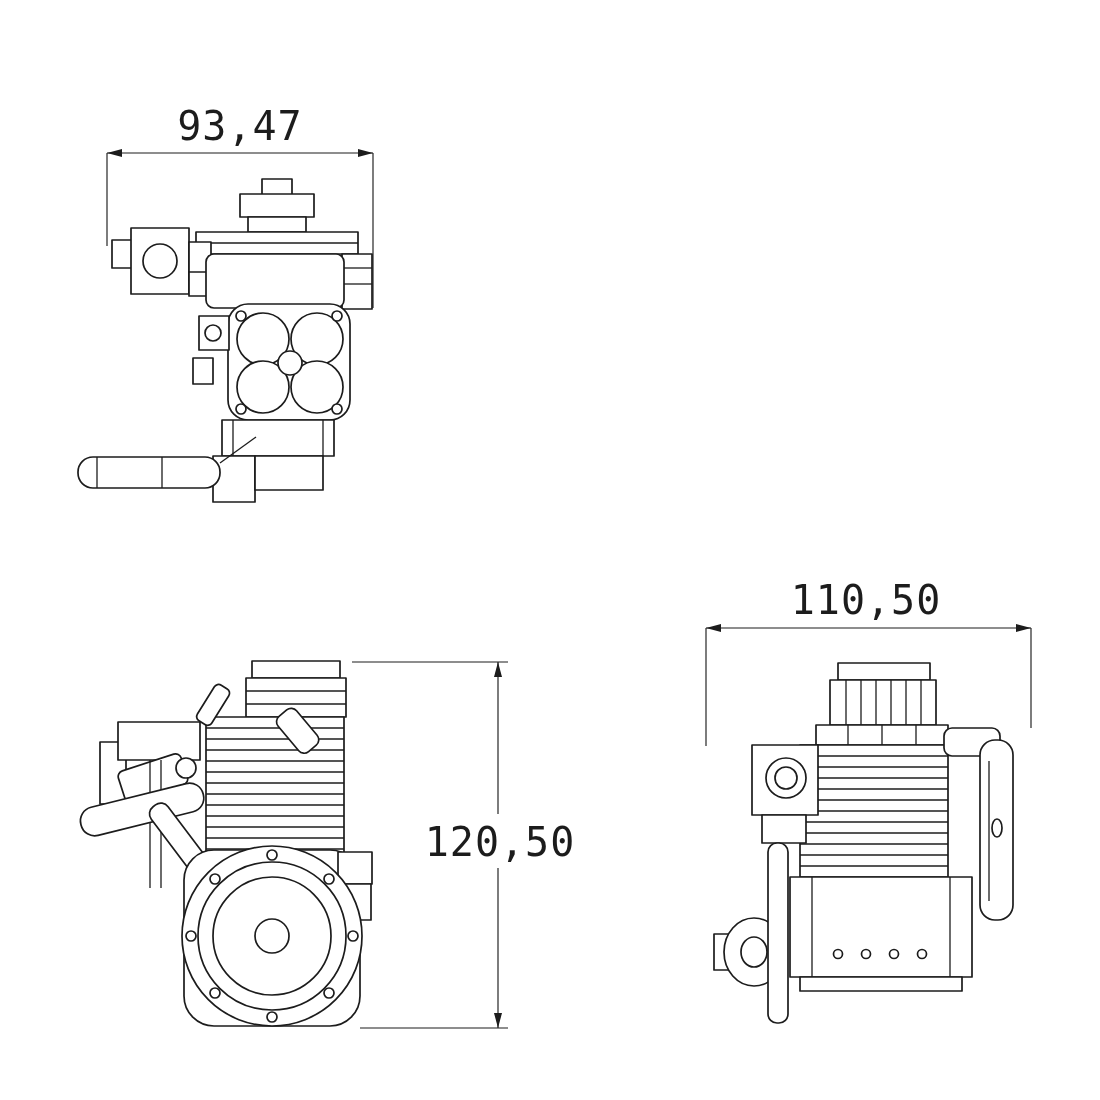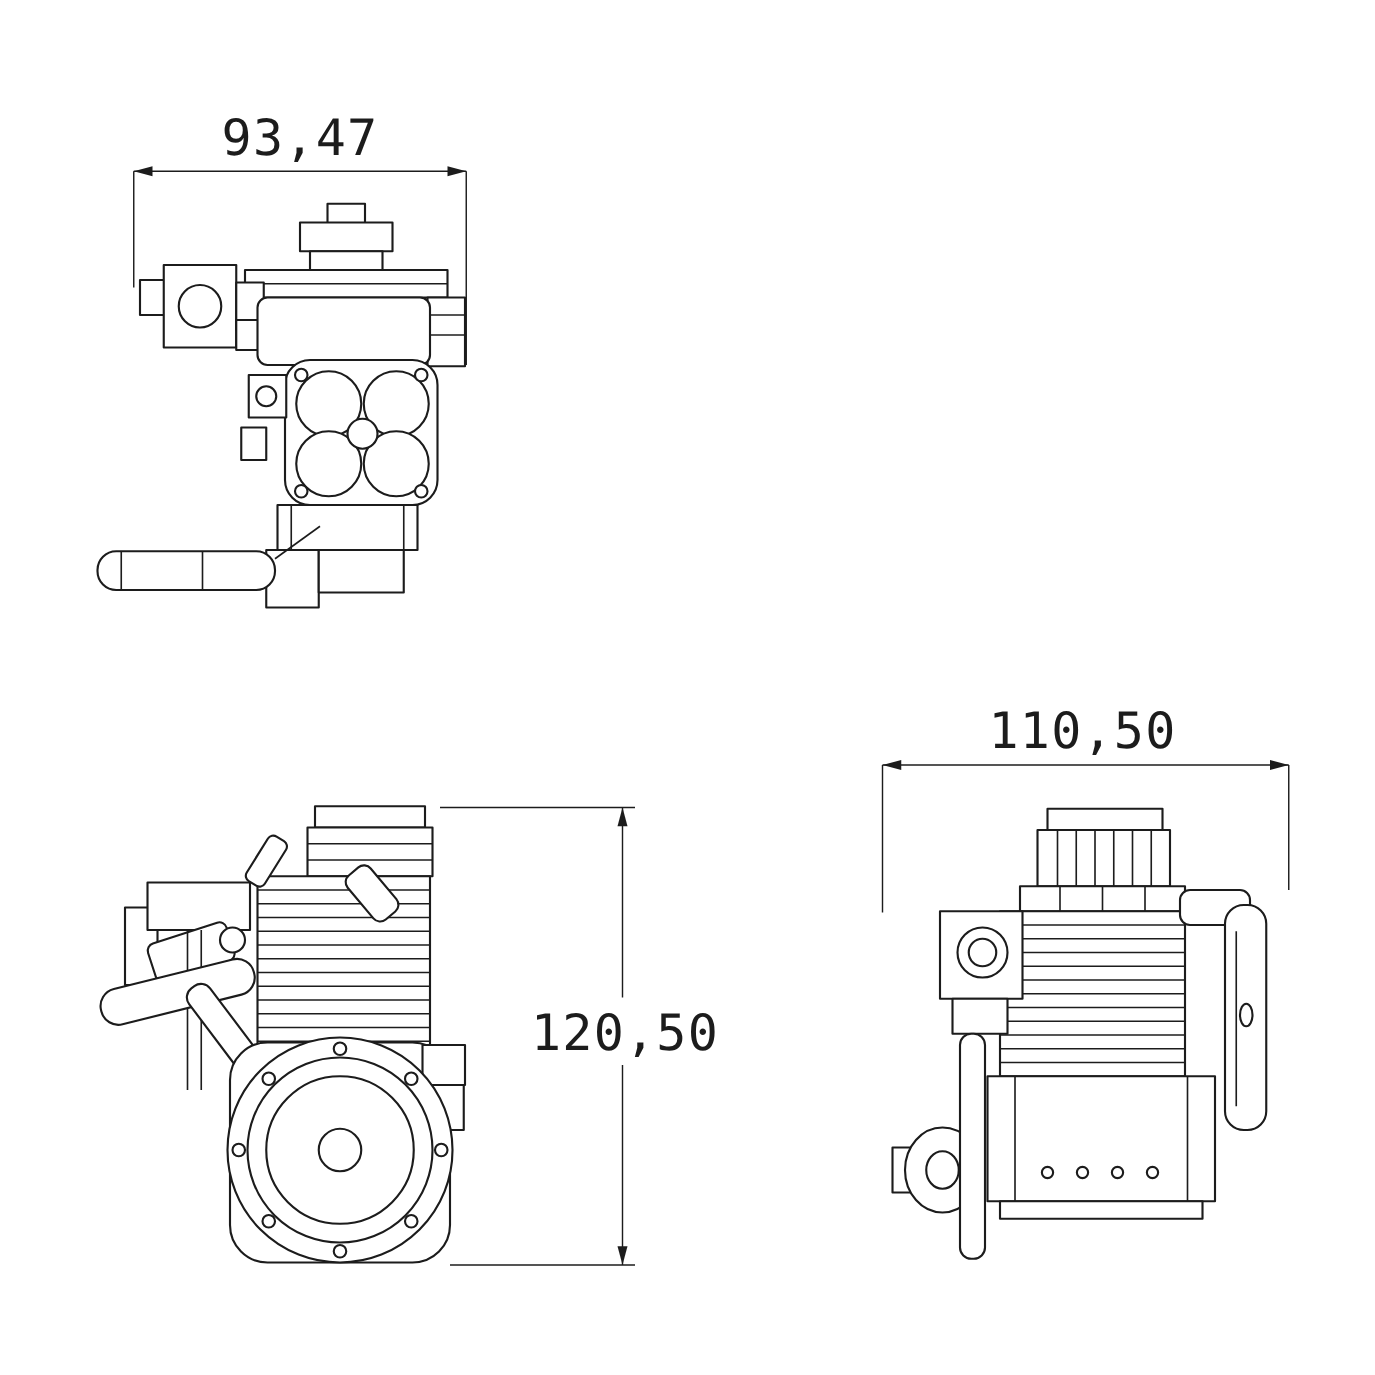--- a/index.html
+++ b/index.html
@@ -3,21 +3,21 @@
 <meta charset="utf-8">
 <style>
   html, body {
     margin: 0;
     padding: 0;
     background: #ffffff;
     width: 1100px;
     height: 1100px;
     font-family: "DejaVu Sans Mono", monospace;
   }
-  #canvas-wrap { position: relative; width: 1100px; height: 876px; }
+  #canvas-wrap { position: relative; width: 1100px; height: 876px; margin-top: 16px; }
   svg { display: block; }
 
   
   .solid   { fill: #ffffff; stroke: #1c1c1c; stroke-width: 1.7; stroke-linejoin: round; }
   .outline { fill: none;    stroke: #1c1c1c; stroke-width: 1.7; stroke-linejoin: round; }
   .ln      { stroke: #1c1c1c; stroke-width: 1.3; }
 
   
   .dimgrp line { stroke: #1c1c1c; stroke-width: 1.15; }
   .arrow { fill: #1c1c1c; stroke: none; }

